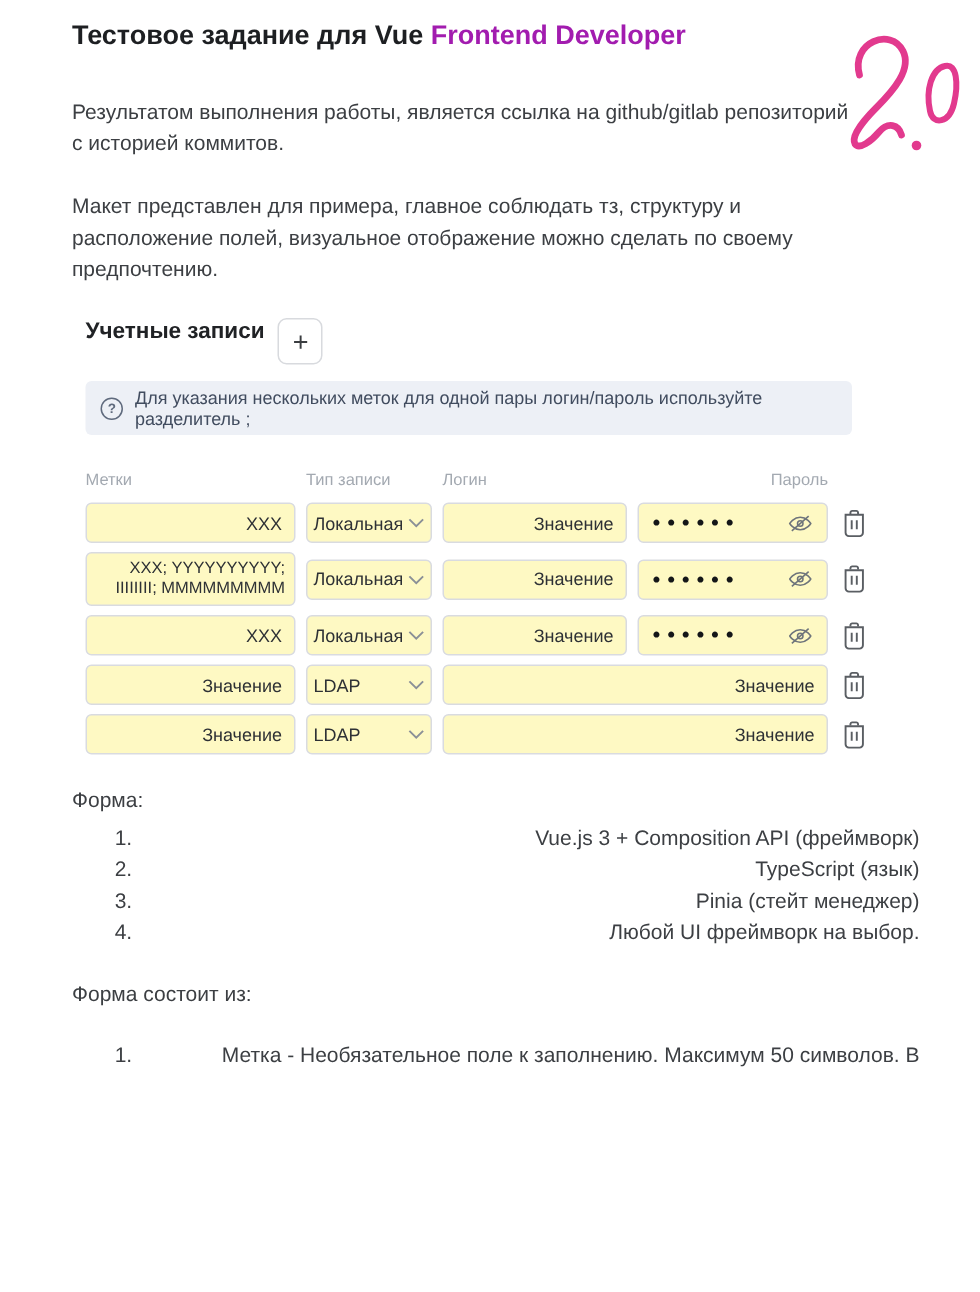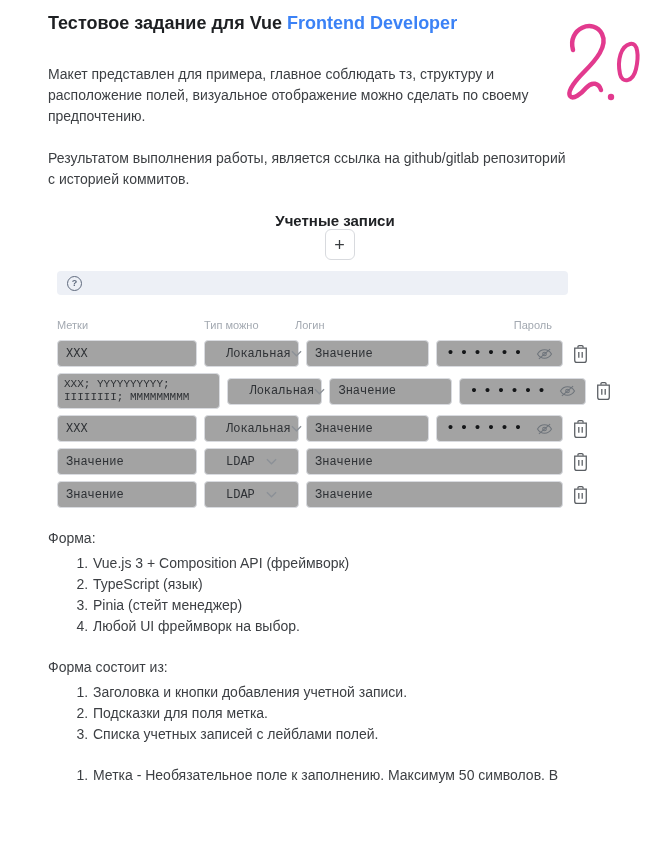--- a/index.html
+++ b/index.html
@@ -11,31 +11,31 @@
     font-family:"Liberation Sans", sans-serif;
     color:#3c3f43;
   }
   .page{ padding:0 40px 0 48px; position:relative; }
 
   
   h1.title{
     font-size:18px; line-height:22px; font-weight:bold;
     color:#1d1f22; margin:12px 0 30px 0;
   }
-  h1.title .sub{ color:#3b82f6; margin-left:5px; }
+  h1.title .sub{ color:#a21caf; margin-left:5px; }
 
   
   .annotation{ position:absolute; left:552px; top:4px; width:96px; height:100px; }
 
   
   .para{ font-size:14px; line-height:21px; margin:0 0 21px 0; }
 
   
   .mock{ margin:22px 0 20px 9px; }
-  .mock-head{ display:flex; align-items:center;flex-direction:column; }
+  .mock-head{ display:flex; align-items:flex-start; }
   .mock-title{ font-size:15px; font-weight:bold; color:#202225; }
   .add-btn{
     margin-left:9px; width:30px; height:31px;
     background:#fff; border:1px solid #d8dade; border-radius:6px;
     font-size:18px; line-height:1; color:#3a3d40; cursor:pointer;
     display:flex; align-items:center; justify-content:center; padding:0;
   }
   .hint{
     margin-top:11px; background:#edf0f6; border-radius:4px;
     padding:4px 10px; min-height:16px;
@@ -53,98 +53,99 @@
   .thead .c1{ width:147px; }
   .thead .c2{ width:91px; }
   .thead .c3{ width:130px; }
   .thead .c4{ width:127px;text-align:right; }
 
   .trow{ display:flex; align-items:center; margin-bottom:6px; }
   .trow > * + *{ margin-left:7px; }
 
   .fld{
     box-sizing:border-box; height:27px;
-    border:1px solid #d9dbe0; border-radius:4px; background:#a3a3a3;
-    font-family:Liberation Mono, monospace;
-    font-size:12px; color:#2e3135; padding:0 8px; outline:none;
+    border:1px solid #d9dbe0; border-radius:4px; background:#fef9c3;
+    font-family:Liberation Sans, sans-serif;
+    font-size:12px; color:#2e3135; padding:0 8px; outline:none;text-align:right;
   }
   .f-label{ width:140px; }
   .f-label-multi{
-    width:164px; height:auto; min-height:36px;
+    width:140px; height:auto; min-height:36px;
     font-size:11px; line-height:13px; padding:4px 6px;
     display:flex; align-items:center;
   }
   .f-select{
-    width:95px; display:flex; align-items:center; justify-content:space-between;
-    padding:0 21px; cursor:pointer;
+    width:84px; display:flex; align-items:center; justify-content:space-between;
+    padding:0 4px; cursor:pointer;
   }
   .f-login{ width:123px; }
   .f-login-wide{ width:257px; }
   .f-pass{
     width:127px; display:flex; align-items:center; justify-content:space-between;
     padding:0 9px;
   }
   .dots{ font-size:15px; letter-spacing:4.5px; color:#141618; line-height:1; }
   .chev{ width:11px; height:7px; flex:0 0 auto; }
   .eye{ width:17px; height:14px; flex:0 0 auto; cursor:pointer; }
   .trash{
     width:20px; height:23px; border:none; background:none; padding:0; cursor:pointer;
     display:flex; align-items:center; justify-content:center;
   }
   .trash svg{ width:17px; height:20px; }
 
   
   .section{ font-size:14px; line-height:21px; margin-top:20px; }
   .section .sec-title{ margin:0; }
-  .section ol{ margin:4px 0 0 0; padding:0 0 0 44px; }
+  .section ol{ margin:4px 0 0 0; padding:0 0 0 44px;text-align:right; }
   .section li{ line-height:21px; padding-left:1px; }
 </style>
 </head>
 <body>
 
 <div class="page">
 
   <h1 class="title"><span>Тестовое задание для Vue</span><span class="sub">Frontend Developer</span></h1>
 
   <svg class="annotation" viewBox="0 0 96 100" fill="none">
     <path d="M 21 34 C 15 12 42 2 50 18 C 56 30 44 44 32 56 C 24 64 15 75 18 80 C 21 84 29 78 34 72 C 40 65 47 67 49 74" stroke="#e23a8e" stroke-width="4.5" stroke-linecap="round"></path>
     <circle cx="59" cy="81" r="3.2" fill="#e23a8e"></circle>
     <path d="M 78 28 C 69 30 65 44 68 58 C 70 68 81 66 84 53 C 87 40 86 26 78 28" stroke="#e23a8e" stroke-width="4" stroke-linecap="round"></path>
   </svg>
 
 
   <div class="para">
+    <div>Результатом выполнения работы, является ссылка на github/gitlab репозиторий</div>
+    <div>с историей коммитов.</div>
+  </div>
+
+  <div class="para">
     <div>Макет представлен для примера, главное соблюдать тз, структуру и</div>
     <div>расположение полей, визуальное отображение можно сделать по своему</div>
     <div>предпочтению.</div>
-  </div>
-
-  <div class="para">
-    <div>Результатом выполнения работы, является ссылка на github/gitlab репозиторий</div>
-    <div>с историей коммитов.</div>
   </div>
 
   <div class="mock">
 
     <div class="mock-head">
       <span class="mock-title">Учетные записи</span>
       <button class="add-btn">
           <span>+</span>
         </button>
     </div>
 
     <div class="hint">
       <span class="q-icon">
           <span>?</span>
         </span>
+      <span class="hint-text">Для указания нескольких меток для одной пары логин/пароль используйте разделитель ;</span>
     </div>
 
     <div class="thead">
       <span class="c1">Метки</span>
-      <span class="c2">Тип можно</span>
+      <span class="c2">Тип записи</span>
       <span class="c3">Логин</span>
       <span class="c4">Пароль</span>
     </div>
 
     <div class="trow">
       <input class="fld f-label" value="XXX" style="">
       <div class="fld f-select">
         <span>Локальная</span>
         <svg class="chev" viewBox="0 0 12 7">
             <polyline points="1,1 6,6 11,1" fill="none" stroke="#8b9097" stroke-width="1.4"></polyline>
@@ -268,25 +269,20 @@
     <ol>
       <li>Vue.js 3 + Composition API (фреймворк)</li>
       <li>TypeScript (язык)</li>
       <li>Pinia (стейт менеджер)</li>
       <li>Любой UI фреймворк на выбор.</li>
     </ol>
   </div>
 
   <div class="section">
     <div class="sec-title">Форма состоит из:</div>
-    <ol>
-      <li>Заголовка и кнопки добавления учетной записи.</li>
-      <li>Подсказки для поля метка.</li>
-      <li>Списка учетных записей с лейблами полей.</li>
-    </ol>
   </div>
 
   <div class="section">
     <ol>
       <li>
         <div>Метка - Необязательное поле к заполнению. Максимум 50 символов. В</div>
 
       </li>
 
     </ol>

